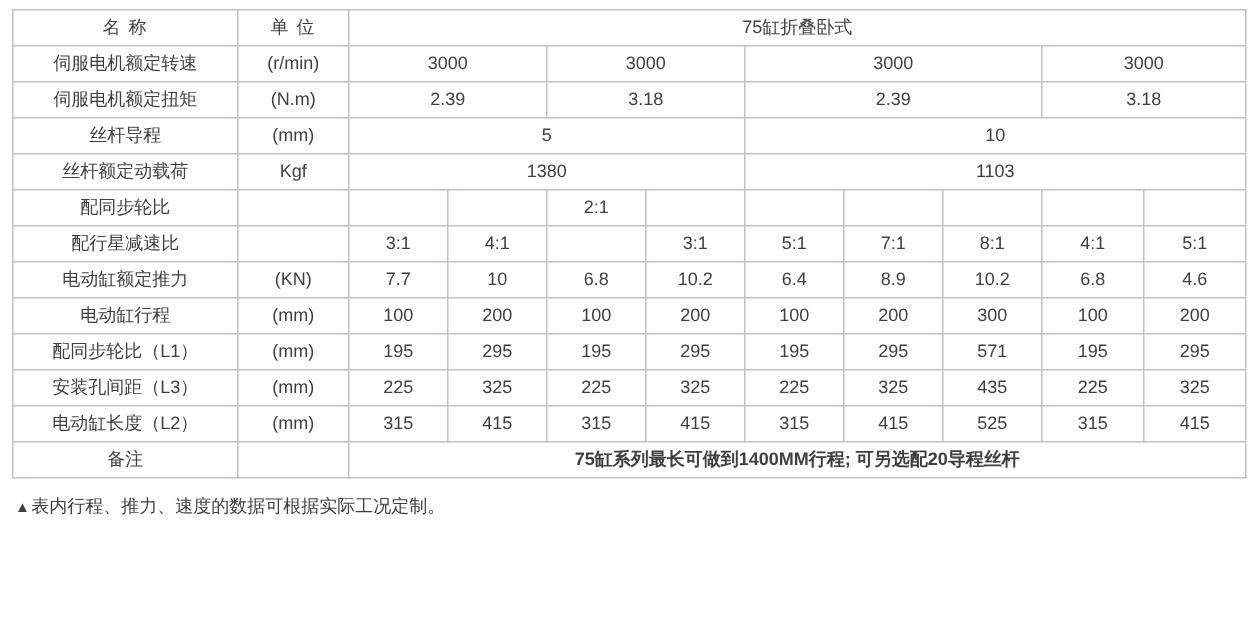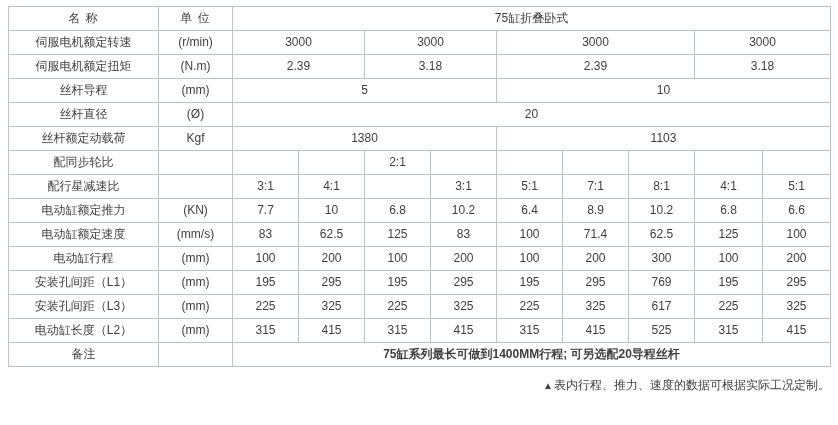--- a/index.html
+++ b/index.html
@@ -72,21 +72,20 @@
     font-size: 12px;
     color: #3f3f3f;
     height: 27px;
     font-weight: bold;
   }
   .footnote {
     margin-top: 10px;
     font-size: 12px;
     color: #3f3f3f;
     padding-left: 2px;
-    text-align: right;
   }
   .footnote .tri {
     font-size: 10px;
     color: #3f3f3f;
     margin-right: 1px;
   }
 </style>
 </head>
 <body>
 
@@ -129,25 +128,20 @@
           <td colspan="3">2.39</td>
           <td colspan="2">3.18</td>
         </tr>
         <tr>
           <td class="label">丝杆导程</td>
           <td class="unit">(mm)</td>
           <td colspan="4">5</td>
           <td colspan="5">10</td>
         </tr>
         <tr>
-          <td class="label">丝杆直径</td>
-          <td class="unit">(Ø)</td>
-          <td colspan="9">20</td>
-        </tr>
-        <tr>
           <td class="label">丝杆额定动载荷</td>
           <td class="unit">Kgf</td>
           <td colspan="4">1380</td>
           <td colspan="5">1103</td>
         </tr>
         <tr>
           <td class="label">配同步轮比</td>
           <td class="unit"></td>
           <td></td>
           <td></td>
@@ -176,71 +170,58 @@
           <td class="label">电动缸额定推力</td>
           <td class="unit">(KN)</td>
           <td>7.7</td>
           <td>10</td>
           <td>6.8</td>
           <td>10.2</td>
           <td>6.4</td>
           <td>8.9</td>
           <td>10.2</td>
           <td>6.8</td>
-          <td>6.6</td>
-        </tr>
-        <tr>
-          <td class="label">电动缸额定速度</td>
-          <td class="unit">(mm/s)</td>
-          <td>83</td>
-          <td>62.5</td>
-          <td>125</td>
-          <td>83</td>
-          <td>100</td>
-          <td>71.4</td>
-          <td>62.5</td>
-          <td>125</td>
-          <td>100</td>
+          <td>4.6</td>
         </tr>
         <tr>
           <td class="label">电动缸行程</td>
           <td class="unit">(mm)</td>
           <td>100</td>
           <td>200</td>
           <td>100</td>
           <td>200</td>
           <td>100</td>
           <td>200</td>
           <td>300</td>
           <td>100</td>
           <td>200</td>
         </tr>
         <tr>
-          <td class="label">安装孔间距（L1）</td>
-          <td class="unit">(mm)</td>
-          <td>195</td>
-          <td>295</td>
-          <td>195</td>
-          <td>295</td>
-          <td>195</td>
-          <td>295</td>
-          <td>769</td>
+          <td class="label">配同步轮比（L1）</td>
+          <td class="unit">(mm)</td>
+          <td>195</td>
+          <td>295</td>
+          <td>195</td>
+          <td>295</td>
+          <td>195</td>
+          <td>295</td>
+          <td>571</td>
           <td>195</td>
           <td>295</td>
         </tr>
         <tr>
           <td class="label">安装孔间距（L3）</td>
           <td class="unit">(mm)</td>
           <td>225</td>
           <td>325</td>
           <td>225</td>
           <td>325</td>
           <td>225</td>
           <td>325</td>
-          <td>617</td>
+          <td>435</td>
           <td>225</td>
           <td>325</td>
         </tr>
         <tr>
           <td class="label">电动缸长度（L2）</td>
           <td class="unit">(mm)</td>
           <td>315</td>
           <td>415</td>
           <td>315</td>
           <td>415</td>

